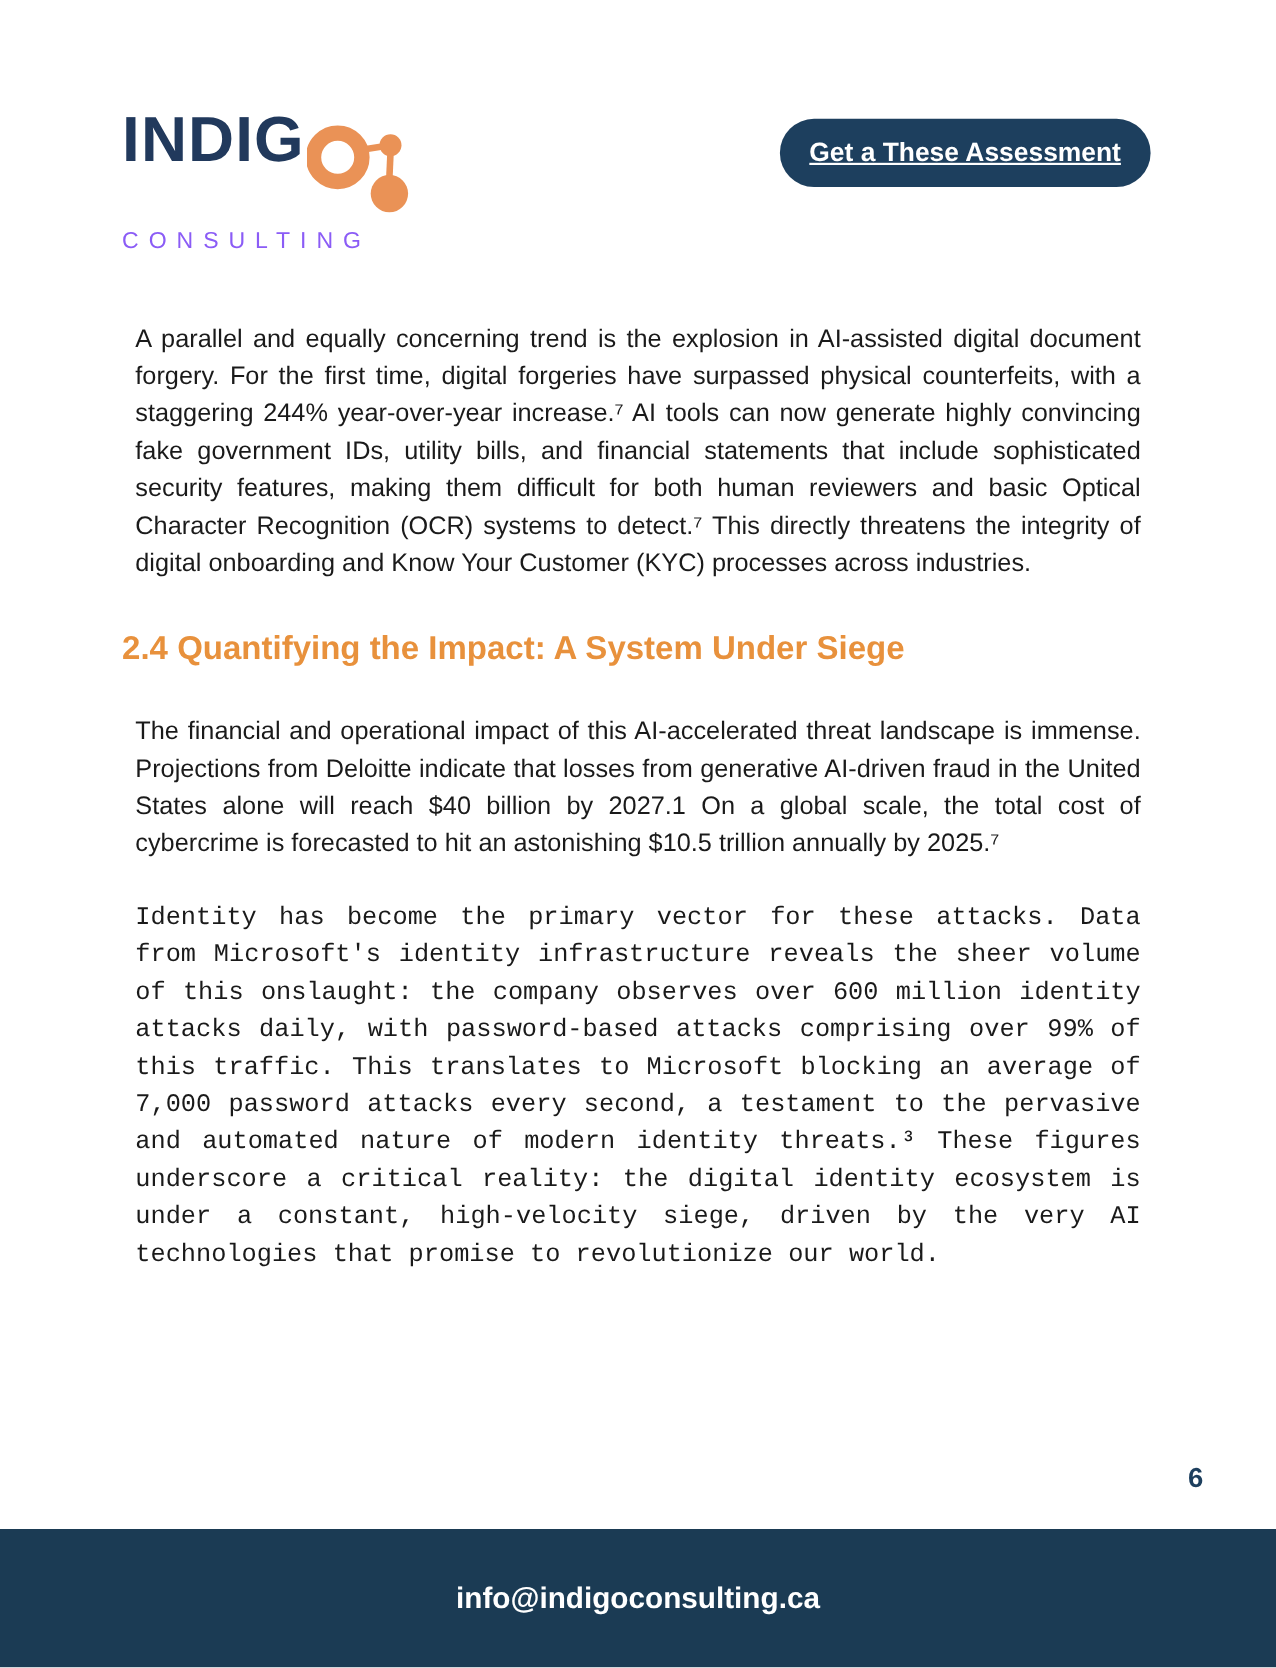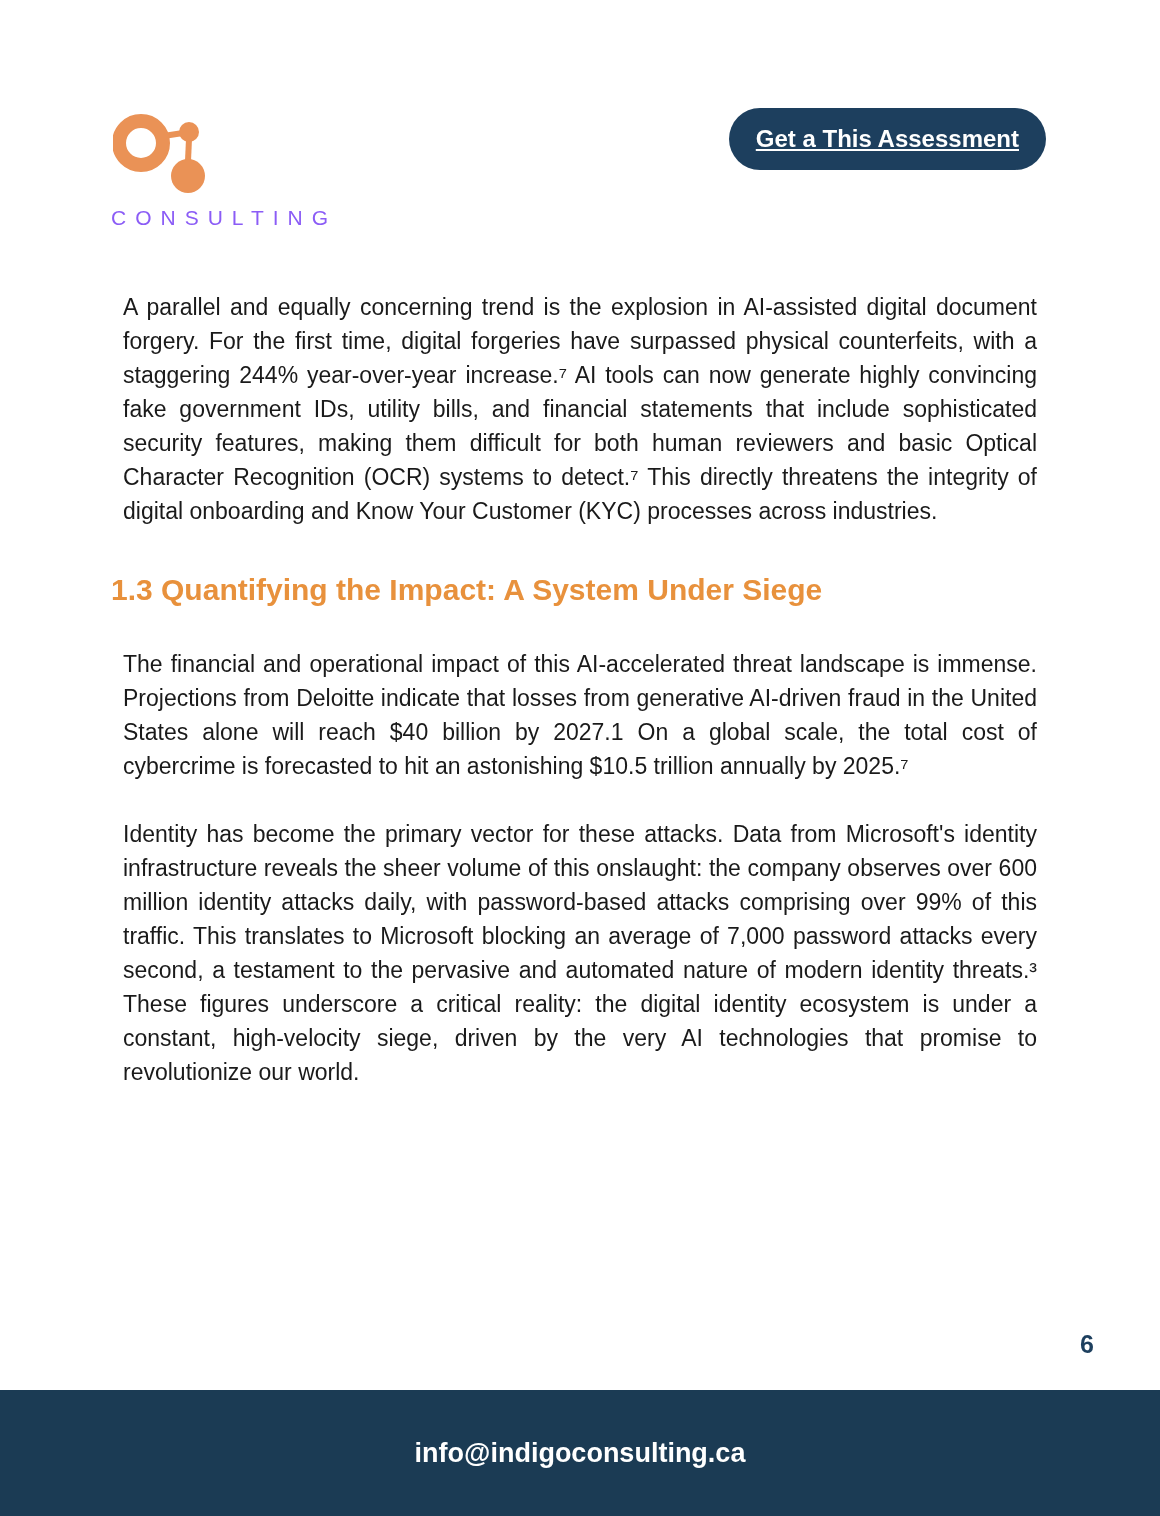--- a/index.html
+++ b/index.html
@@ -48,21 +48,21 @@
     margin:12px;
     font-size:23px;line-height:34px;
     text-align:justify;
   }
   .section-heading{
     margin:44px 0 39px 0;
     font-size:30px;line-height:36px;font-weight:700;
     color:#E8913C;
     text-align:left;
   }
-  .para-gap{margin-top:34px !important;}
+  .para-gap{margin-top:34px !important;font-family:Liberation Mono, monospace;}
 
   
   .page-number{
     position:absolute;top:1330px;right:66px;
     color:#1D3F5E;font-size:25px;font-weight:700;
   }
 
   
   .footer{
     position:absolute;left:0;right:0;bottom:0;height:126px;
@@ -76,40 +76,41 @@
 </style>
 </head>
 <body>
 
 <div class="page">
 
   <div class="header">
 
     <div class="logo">
       <div class="logo-row">
+        <span class="logo-word">INDIG</span>
         <span class="logo-mark">
           <svg width="100" height="100" viewBox="0 0 100 100" aria-hidden="true">
             <line x1="44" y1="36" x2="70" y2="32" stroke="#EA9256" stroke-width="6"></line>
             <line x1="76" y1="38" x2="75" y2="60" stroke="#EA9256" stroke-width="6"></line>
             <circle cx="28" cy="42" r="22" fill="none" stroke="#EA9256" stroke-width="14"></circle>
             <circle cx="76" cy="31" r="10" fill="#EA9256"></circle>
             <circle cx="75" cy="75" r="17" fill="#EA9256"></circle>
           </svg>
         </span>
       </div>
       <div class="logo-sub">CONSULTING</div>
     </div>
 
-    <button class="cta-btn">Get a This Assessment</button>
+    <button class="cta-btn">Get a These Assessment</button>
   </div>
 
   <div class="content">
     <p>A parallel and equally concerning trend is the explosion in AI-assisted digital document forgery. For the first time, digital forgeries have surpassed physical counterfeits, with a staggering 244% year-over-year increase.⁷ AI tools can now generate highly convincing fake government IDs, utility bills, and financial statements that include sophisticated security features, making them difficult for both human reviewers and basic Optical Character Recognition (OCR) systems to detect.⁷ This directly threatens the integrity of digital onboarding and Know Your Customer (KYC) processes across industries.</p>
 
-    <h2 class="section-heading">1.3 Quantifying the Impact: A System Under Siege</h2>
+    <h2 class="section-heading">2.4 Quantifying the Impact: A System Under Siege</h2>
 
     <p>The financial and operational impact of this AI-accelerated threat landscape is immense. Projections from Deloitte indicate that losses from generative AI-driven fraud in the United States alone will reach $40 billion by 2027.1 On a global scale, the total cost of cybercrime is forecasted to hit an astonishing $10.5 trillion annually by 2025.⁷</p>
 
     <p class="para-gap">Identity has become the primary vector for these attacks. Data from Microsoft's identity infrastructure reveals the sheer volume of this onslaught: the company observes over 600 million identity attacks daily, with password-based attacks comprising over 99% of this traffic. This translates to Microsoft blocking an average of 7,000 password attacks every second, a testament to the pervasive and automated nature of modern identity threats.³ These figures underscore a critical reality: the digital identity ecosystem is under a constant, high-velocity siege, driven by the very AI technologies that promise to revolutionize our world.</p>
   </div>
 
   <div class="page-number">6</div>
 
   <div class="footer">
     <a class="footer-email" href="#">info@indigoconsulting.ca</a>

